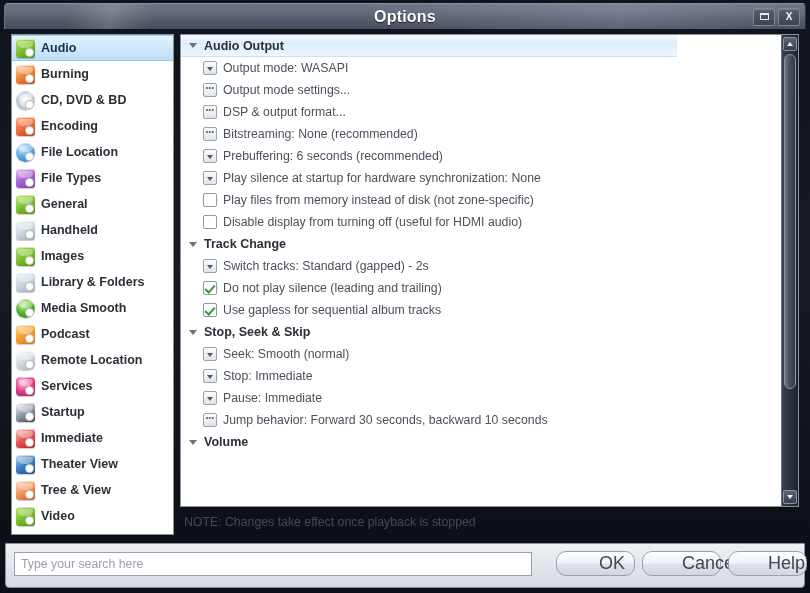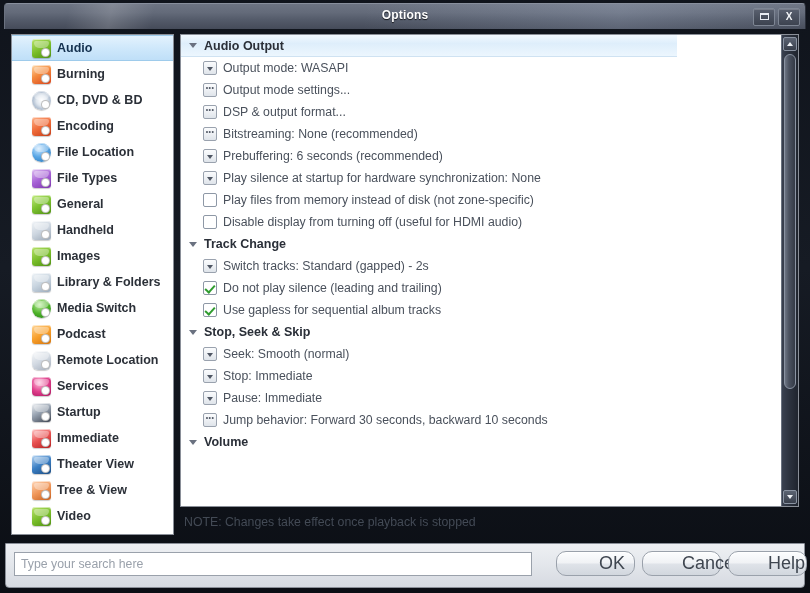--- a/index.html
+++ b/index.html
@@ -52,21 +52,21 @@
     right: -20px; bottom: -30px;
     width: 460px; height: 70px;
     background: linear-gradient(100deg, rgba(255,255,255,0.00) 0%, rgba(200,215,240,0.18) 55%, rgba(255,255,255,0.00) 100%);
     transform: rotate(-3deg);
     pointer-events: none;
   }
   #title-text {
     position: absolute;
     left: 0; right: 0; top: 4px;
     text-align: center;
-    font-size: 12px;
+    font-size: 16px;
     font-weight: bold;
     color: #ffffff;
     text-shadow: 0 1px 1px rgba(0,0,0,0.75);
     letter-spacing: 0.2px;
   }
   .wbtn {
     position: absolute;
     top: 4px;
     width: 22px; height: 18px;
     background: linear-gradient(180deg,#5a6170 0%,#4a515f 50%,#3d4350 100%);
@@ -111,21 +111,21 @@
     background: #ffffff;
     border: 1px solid #8a8f98;
     box-sizing: border-box;
     overflow: hidden;
   }
   .side-item {
     position: relative;
     height: 26px;
     display: flex;
     align-items: center;
-    padding-left: 20px;
+    padding-left: 4px;
     box-sizing: border-box;
     cursor: pointer;
   }
   .side-item.selected {
     background: linear-gradient(180deg,#e3f2fd 0%,#cfe8fb 50%,#bfdff8 100%);
     border-top: 1px solid #9ecbeb;
     border-bottom: 1px solid #9ecbeb;
   }
   .side-label {
     font-size: 12.5px;
@@ -463,21 +463,21 @@
         <div class="side-item">
           <span class="sicon ic-lib">
             <span class="dot"></span>
           </span>
           <span class="side-label">Library &amp; Folders</span>
         </div>
         <div class="side-item">
           <span class="sicon ic-mnet">
             <span class="dot"></span>
           </span>
-          <span class="side-label">Media Switch</span>
+          <span class="side-label">Media Smooth</span>
         </div>
         <div class="side-item">
           <span class="sicon ic-pod">
             <span class="dot"></span>
           </span>
           <span class="side-label">Podcast</span>
         </div>
         <div class="side-item">
           <span class="sicon ic-remote">
             <span class="dot"></span>

